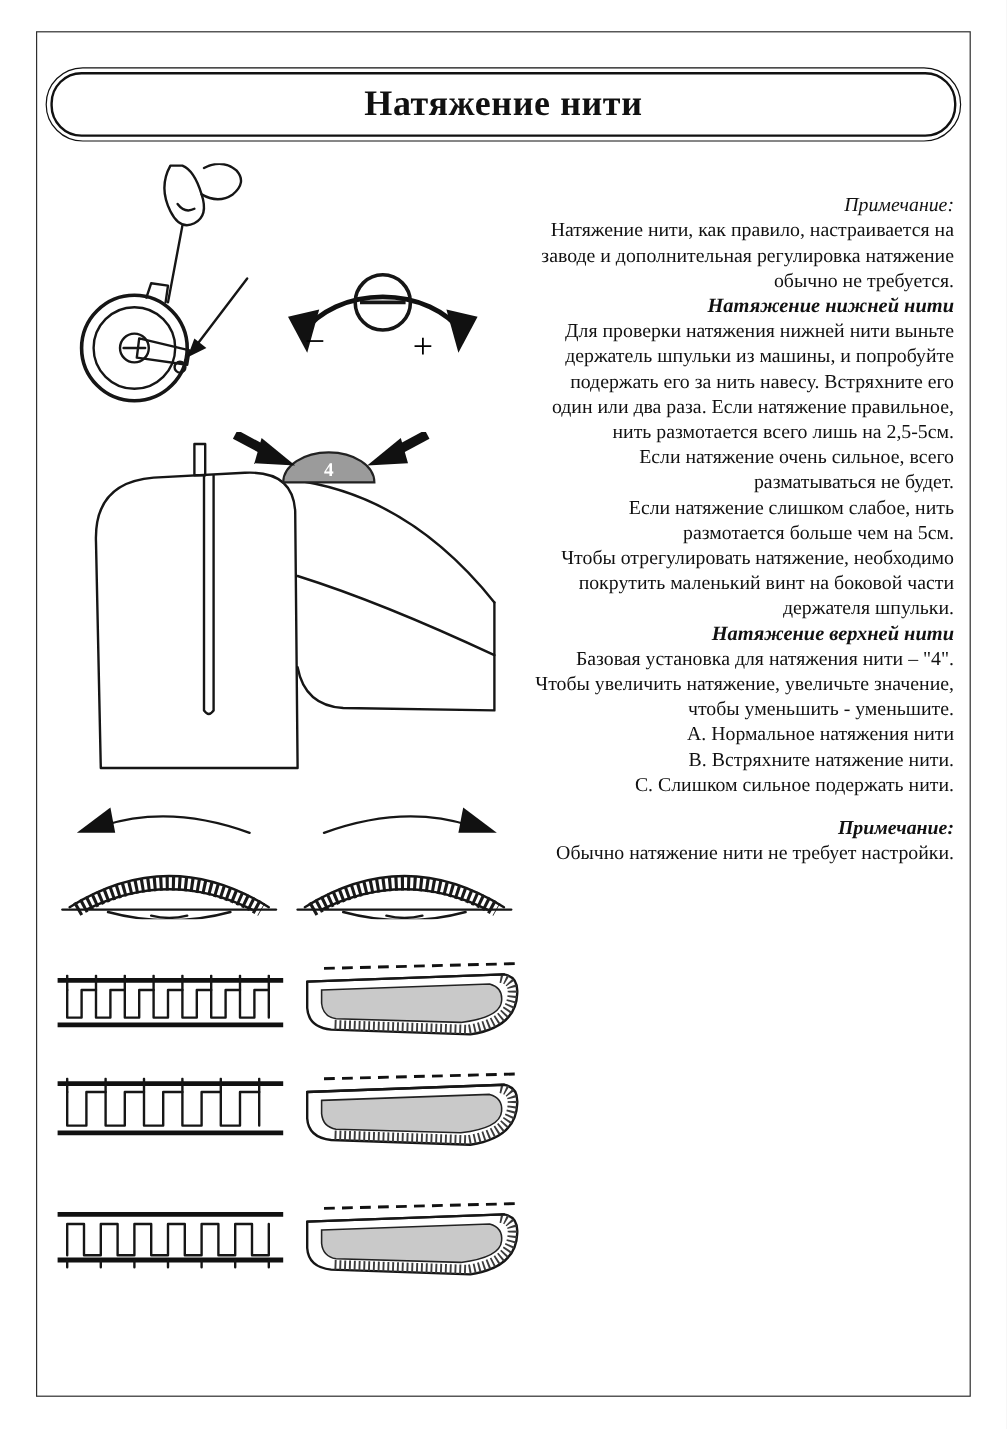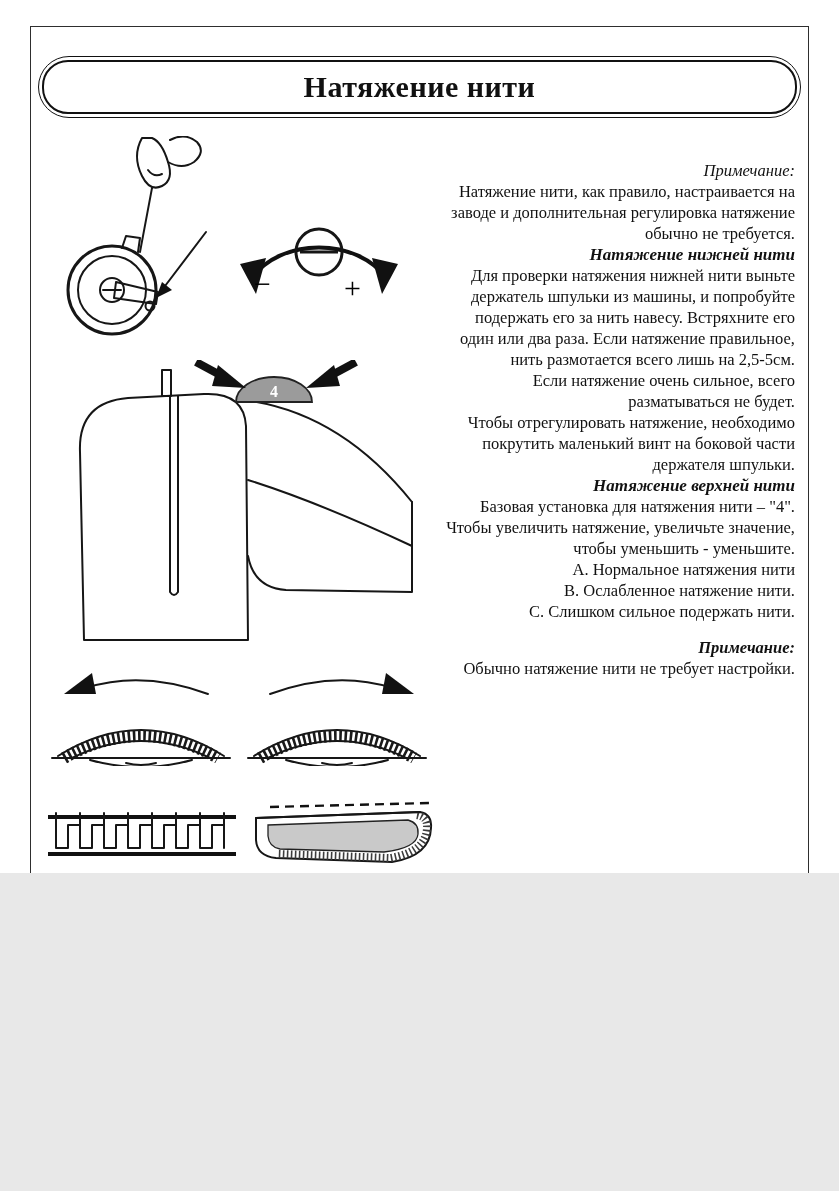--- a/index.html
+++ b/index.html
@@ -1,18 +1,18 @@
 <!DOCTYPE html>
 <html><head>
 <meta charset="utf-8">
 <style>
   * { box-sizing: border-box; margin: 0; padding: 0; }
   html,body { background:#e8e8e8; }
   body { font-family:"Liberation Serif", serif; color:#111; }
-  .page { position:relative; width:839px; height:873px; background:#fff; margin:0 auto; overflow:hidden; }
+  .page { position:relative; width:839px; height:1191px; background:#fff; margin:0 auto; overflow:hidden; }
   .page-border { position:absolute; left:30px; top:26px; width:779px; height:1138px; border:1.5px solid #2e2e2e; }
   .title-banner { position:absolute; left:38px; top:56px; width:763px; height:62px; border:1.5px solid #111; border-radius:31px; padding:3px; background:#fff; }
   .title-inner { width:100%; height:100%; border:2.5px solid #111; border-radius:26px; display:flex; align-items:center; justify-content:center; }
   .title-inner h1 { font-size:30px; font-weight:bold; letter-spacing:.5px; }
   .right-col { position:absolute; left:443px; top:160px; width:352px; font-size:16.5px; line-height:21px; }
   .right-col p { margin:0;text-align:right; }
   .just { text-align:justify; }
   .note-label { font-style:italic; }
   .note-label.bold { font-weight:bold; }
   .heading { font-size:17px; font-weight:bold; margin:14px 0 9px;font-style:italic; }
@@ -167,25 +167,26 @@
     </svg>
   </div>
 
   <div class="right-col">
     <p class="note-label">Примечание:</p>
     <p class="just">Натяжение нити, как правило, настраивается на заводе и дополнительная регулировка натяжение обычно не требуется.</p>
 
     <p class="heading">Натяжение нижней нити</p>
     <p class="just">Для проверки натяжения нижней нити выньте держатель шпульки из машины, и попробуйте подержать его за нить навесу. Встряхните его один или два раза. Если натяжение правильное, нить размотается всего лишь на 2,5-5см.</p>
     <p class="just">Если натяжение очень сильное, всего разматываться не будет.</p>
+    <p class="just">Если натяжение слишком слабое, нить размотается больше чем на 5см.</p>
     <p class="just">Чтобы отрегулировать натяжение, необходимо покрутить маленький винт на боковой части держателя шпульки.</p>
 
     <p class="heading">Натяжение верхней нити</p>
     <p>Базовая установка для натяжения нити – "4".</p>
     <p class="just">Чтобы увеличить натяжение, увеличьте значение, чтобы уменьшить - уменьшите.</p>
     <p>A. Нормальное натяжения нити</p>
-    <p>B. Ослабленное натяжение нити.</p>
+    <p>B. Встряхните натяжение нити.</p>
     <p>C. Слишком сильное подержать нити.</p>
 
     <p class="note-label bold gap-top">Примечание:</p>
     <p>Обычно натяжение нити не требует настройки.</p>
   </div>
 </div>
 
 </body></html>

